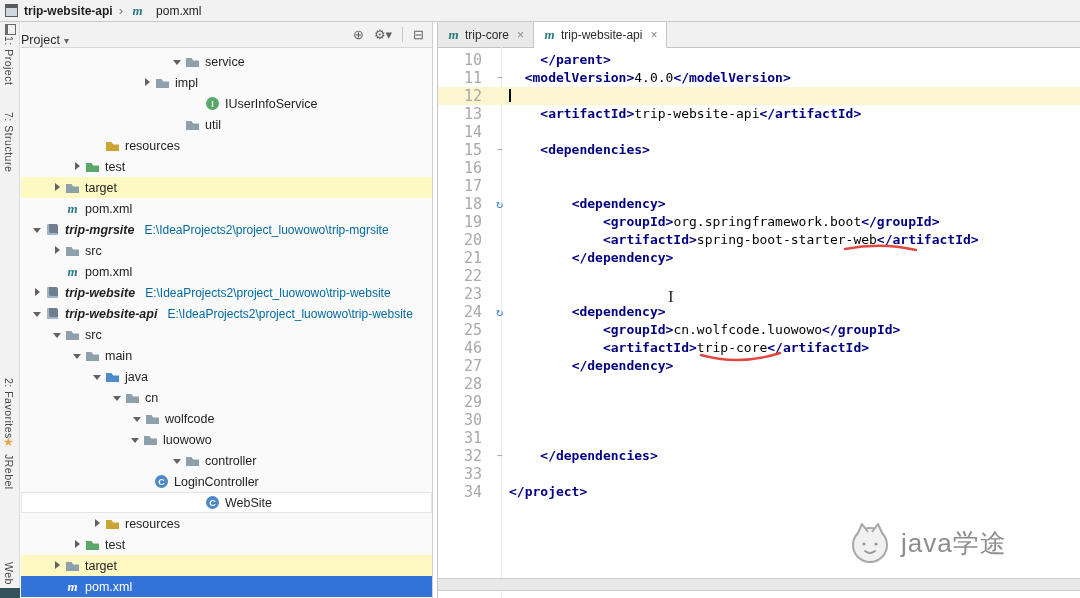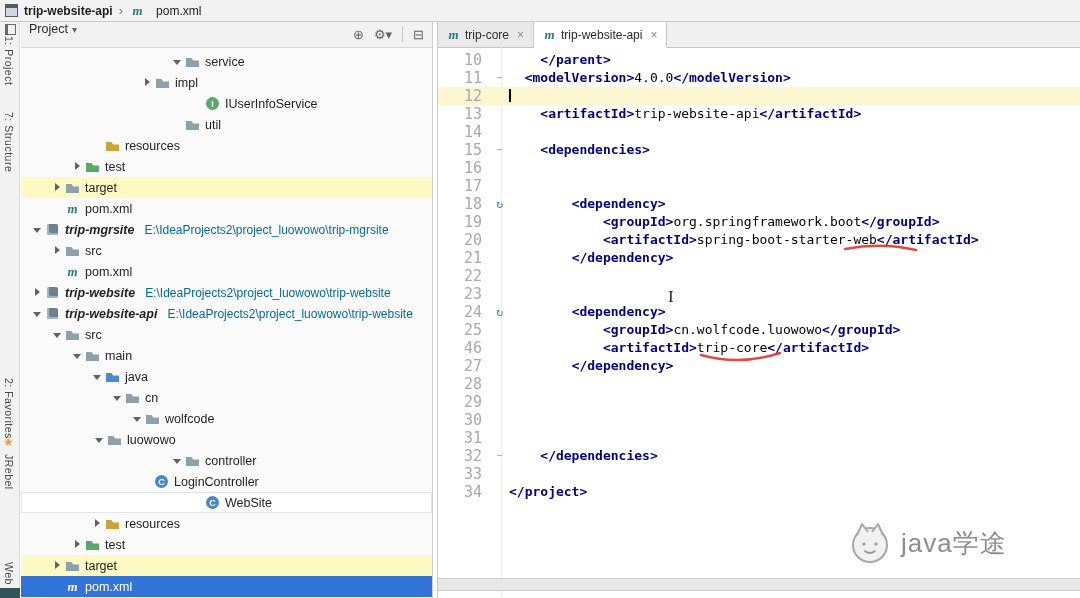--- a/index.html
+++ b/index.html
@@ -23,21 +23,21 @@
               color:#4a4a4a;letter-spacing:.5px;white-space:nowrap;cursor:default;}
   .stripe-icon{position:absolute;left:5px;top:2px;width:9px;height:9px;border:1px solid #6a6a6a;
                box-shadow:inset 2px 0 0 #6a6a6a;}
   .stripe-star{position:absolute;left:3px;top:413px;font-size:12px;color:#e8a33d;}
   .stripe-dark{position:absolute;left:0;bottom:0;width:20px;height:10px;background:#33525a;}
 
   
   #panel{position:absolute;left:21px;top:22px;width:412px;height:576px;background:#fafafa;
          border-right:1px solid #cfcfcf;box-sizing:border-box;overflow:hidden;}
   #panel-toolbar{position:relative;height:25px;background:#f2f2f2;border-bottom:1px solid #d6d6d6;
-                 display:flex;align-items:flex-start;padding:0 8px;font-size:12.5px;color:#2b2b2b;}
+                 display:flex;align-items:flex-end;padding:0 0;font-size:12.5px;color:#2b2b2b;}
   .ptitle{display:flex;align-items:center;gap:4px;cursor:default;}
   .caret-down::before{content:"▾";color:#666;font-size:10px;}
   .pt-icons{position:absolute;right:8px;top:0;height:25px;display:flex;align-items:center;gap:10px;}
   .pt-icon{color:#5f5f5f;font-size:13px;cursor:default;}
   .pt-icon.hide{border-left:1px solid #c6c6c6;padding-left:10px;}
 
   #tree{position:absolute;left:0;top:25px;right:0;bottom:0;padding-top:4px;overflow:hidden;}
   .trow{height:21px;display:flex;align-items:center;font-size:12.5px;color:#1f1f1f;white-space:nowrap;}
   .trow.bg-yellow{background:#fef9c3;}
   .trow.bg-selected{background:#3273d8;color:#fff;}
@@ -220,21 +220,21 @@
       <div class="trow" style="padding-left: 90px;">
         <span class="chev down"></span>
         <span class="ticon folder"></span>
         <span class="tlabel">cn</span>
       </div>
       <div class="trow" style="padding-left: 110px;">
         <span class="chev down"></span>
         <span class="ticon folder"></span>
         <span class="tlabel">wolfcode</span>
       </div>
-      <div class="trow" style="padding-left: 72px;">
+      <div class="trow" style="padding-left: 108px;">
         <span class="chev down"></span>
         <span class="ticon folder"></span>
         <span class="tlabel">luowowo</span>
       </div>
       <div class="trow" style="padding-left: 150px;">
         <span class="chev down"></span>
         <span class="ticon folder"></span>
         <span class="tlabel">controller</span>
       </div>
       <div class="trow" style="padding-left: 119px;">

